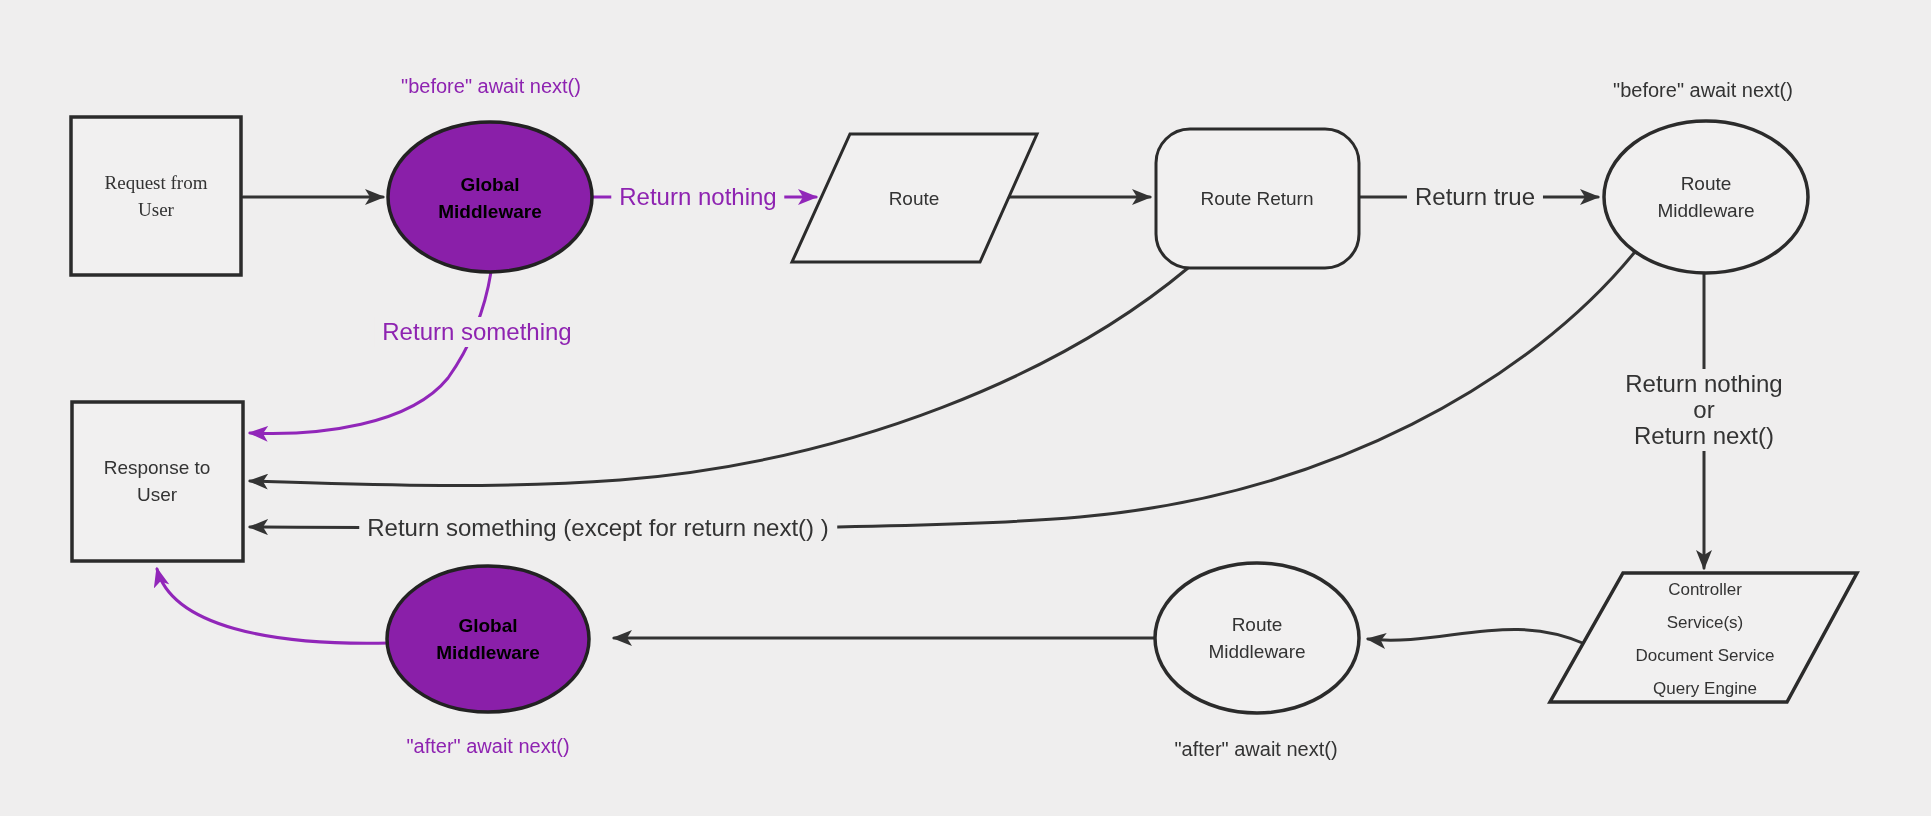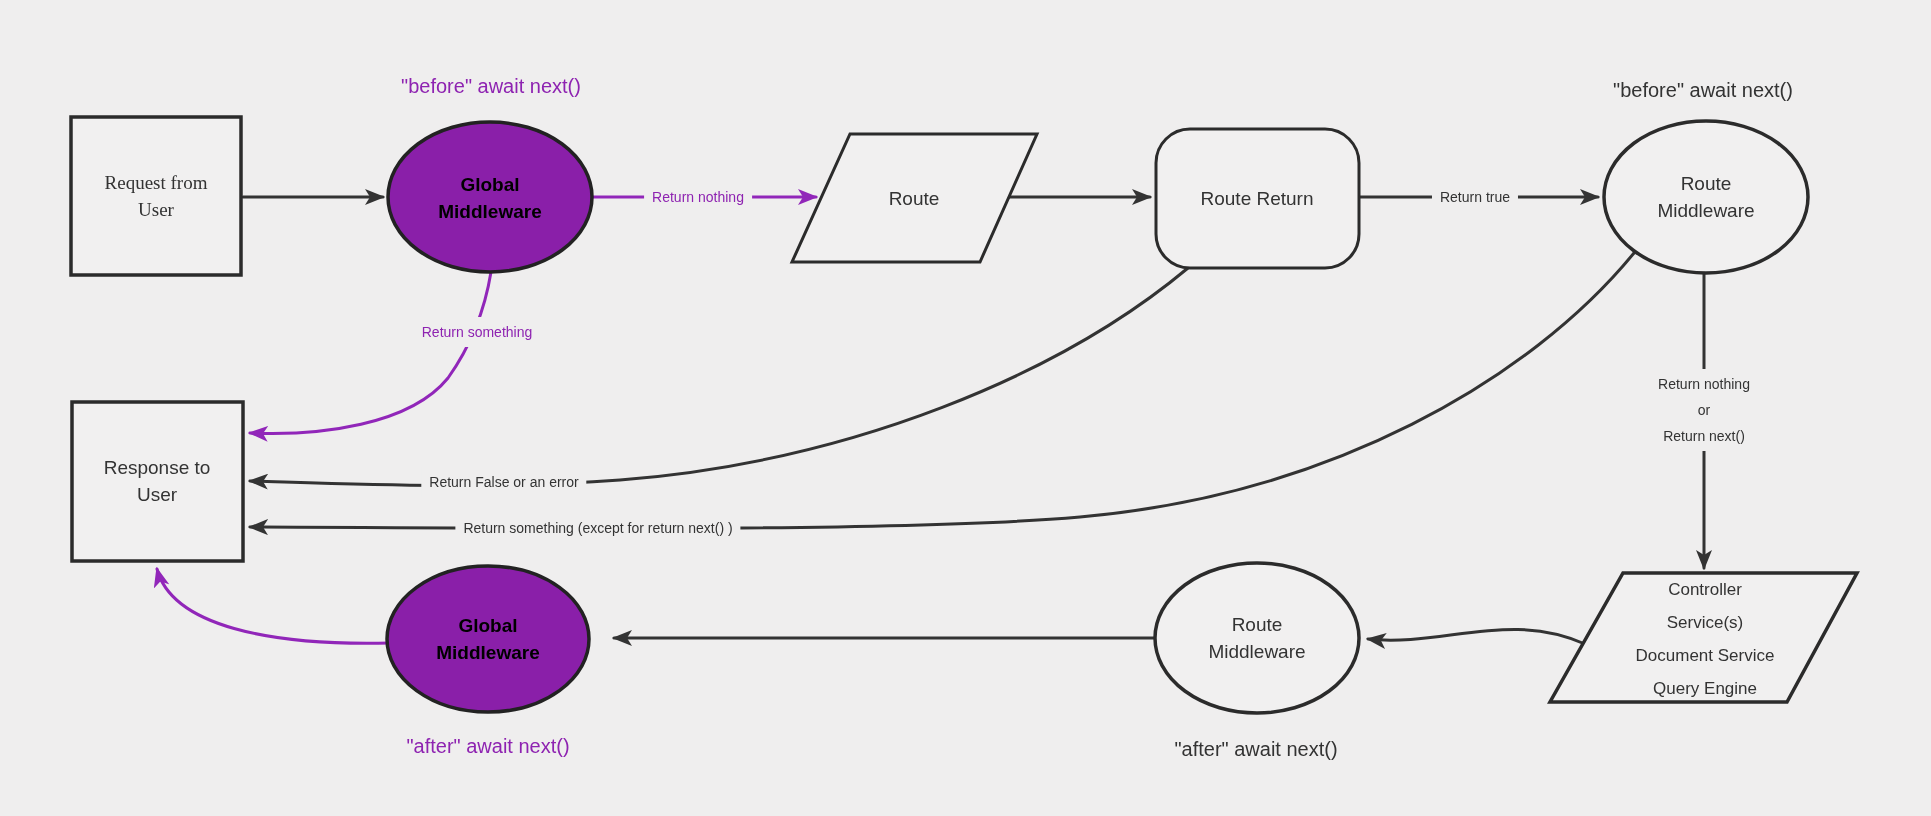--- a/index.html
+++ b/index.html
@@ -18,21 +18,21 @@
     position:absolute;
     left:0;top:0;
     width:1931px;height:816px;
   }
   .lbl{
     position:absolute;
     transform:translate(-50%,-50%);
     white-space:pre-line;
     text-align:center;
     color:#333333;
-    font-size:14px;
+    font-size:24px;
     line-height:26px;
   }
   .edge-lbl{
     background:#efeeee;
     padding:2px 8px;
   }
   .purple-text{color:#8e23b1;}
   .node-lbl{font-size:19px;line-height:27px;}
   .node-lbl-light{color:#000000;font-weight:700;}
   .small-lines{font-size:17px;line-height:33px;}
@@ -128,21 +128,20 @@
 User</div>
 
   <div class="lbl edge-lbl purple-text" style="left:698px;top:197px;">Return nothing</div>
 
   <div class="lbl edge-lbl" style="left:1475px;top:197px;">Return true</div>
 
   <div class="lbl edge-lbl" style="left:1704px;top:410px;">Return nothing
 or
 Return next()</div>
 
-  <div class="lbl edge-lbl" style="left:504px;top:482px;">Return False or an error</div>
 
   <div class="lbl edge-lbl" style="left:598px;top:528px;">Return something (except for return next() )</div>
 
   <div class="lbl edge-lbl purple-text" style="left:477px;top:332px;">Return something</div>
 
   <div class="lbl annot purple-text" style="left:491px;top:86px;">"before" await next()</div>
 
   <div class="lbl annot" style="left:1703px;top:90px;">"before" await next()</div>
 
   <div class="lbl annot purple-text" style="left:488px;top:746px;">"after" await next()</div>

